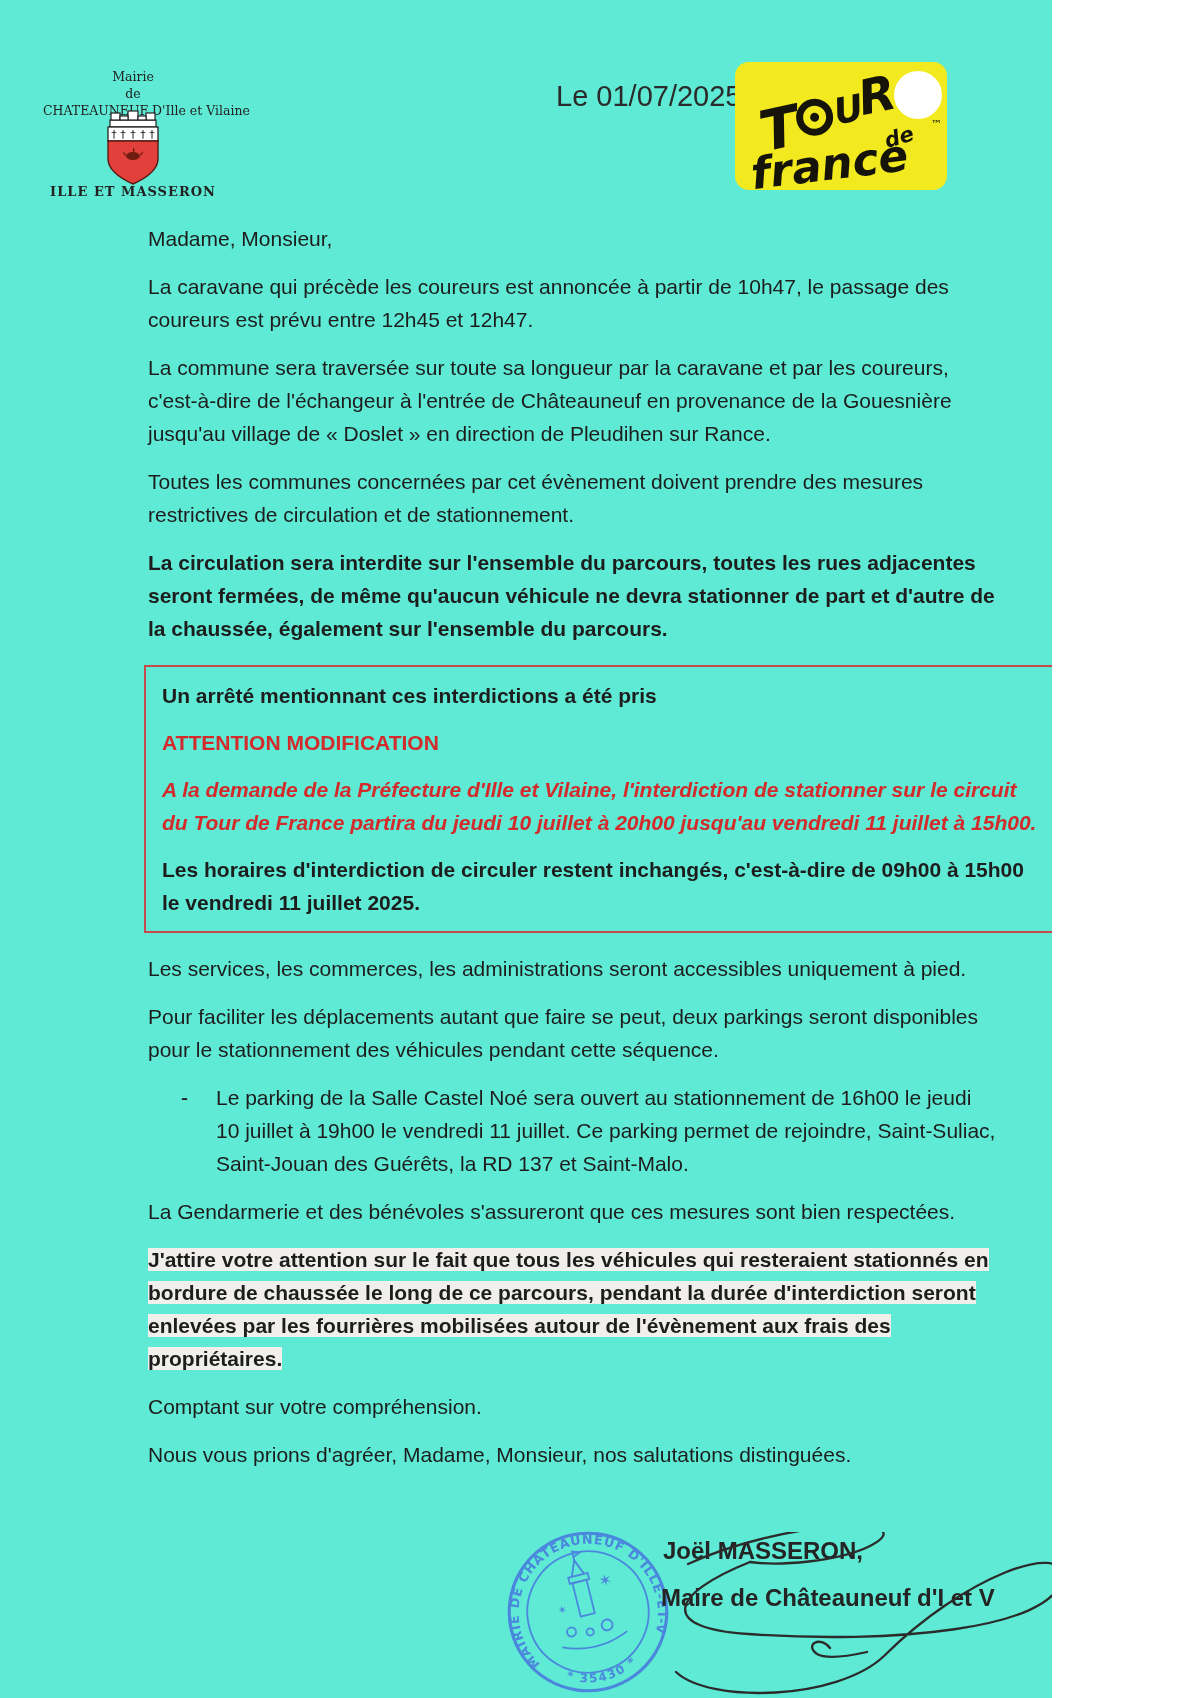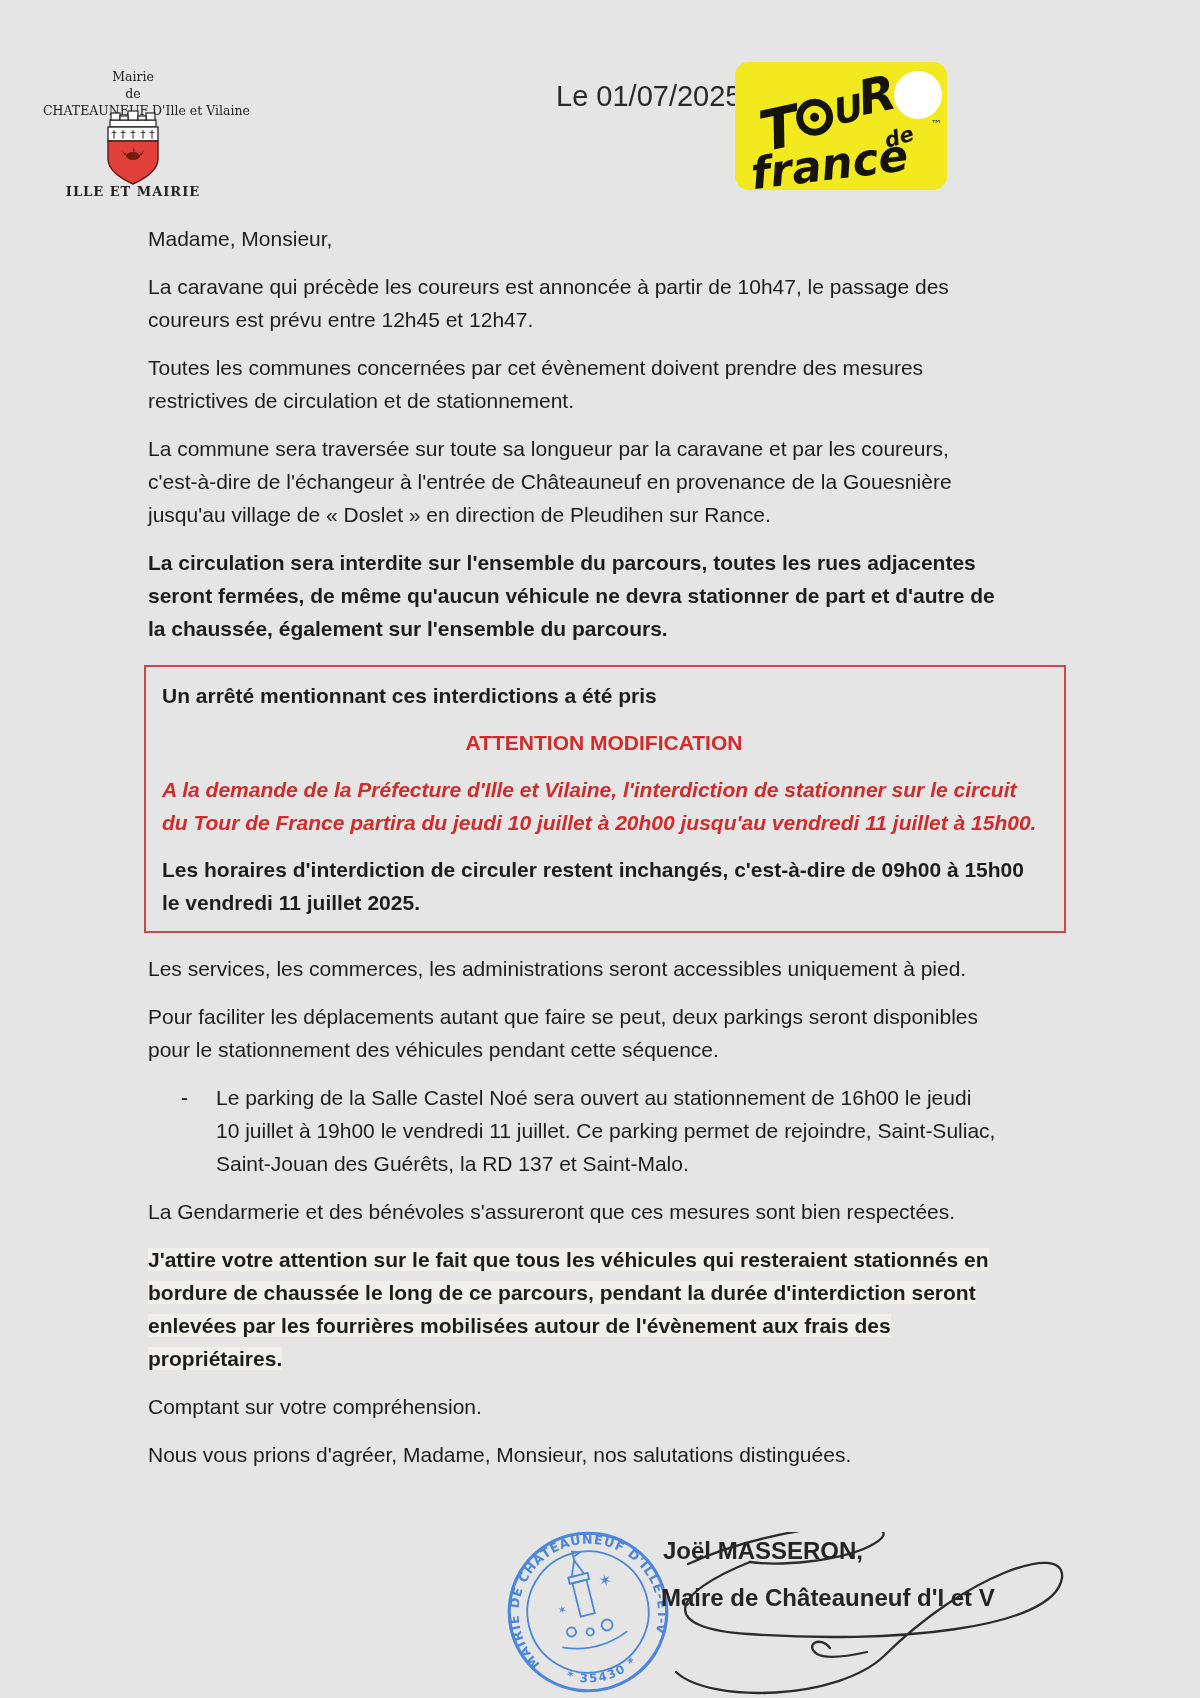--- a/index.html
+++ b/index.html
@@ -1,18 +1,18 @@
 <!DOCTYPE html>
 <html><head>
 <meta charset="utf-8">
 <style>
   html,body { margin:0; padding:0; background:#ffffff; }
   .page {
-    position:relative; width:1200px; height:1698px;
-    background:#e5e5e5; overflow:hidden;
+    position:relative; width:1052px; height:1698px;
+    background:#5eead4; overflow:hidden;
     font-family:"Liberation Sans", sans-serif; color:#1d1d1d;
   }
   
   .mairie-block { position:absolute; left:43px; top:68px; width:180px; text-align:center;
     font-family:"DejaVu Serif", serif; font-size:12.5px; line-height:17px; color:#222; }
   .mairie-block .l3 { white-space:nowrap; }
   .coat { position:absolute; left:102px; top:110px; }
   .dept { position:absolute; left:43px; top:184px; width:180px; text-align:center;
     font-family:"DejaVu Serif", serif; font-weight:bold; font-size:13px; letter-spacing:1px; color:#222; }
   .date { position:absolute; left:556px; top:80px; font-size:29px; color:#2a2a2a; }
@@ -20,21 +20,21 @@
   
   .content { position:absolute; left:148px; top:222px; width:852px; }
   .content p { margin:0 0 15px; font-size:21px; line-height:33px; }
   .b { font-weight:bold; }
   .redbox {
     box-sizing:border-box; width:922px; margin:20px 0 19px -4px;
     border:2px solid #c84b4b; padding:12px 18px 10px 16px;
   }
   .redbox p { margin:0 0 14px; }
   .redbox p:last-child { margin-bottom:2px; }
-  .attention { color:#d32b2b; font-weight:bold; text-align:center; }
+  .attention { color:#d32b2b; font-weight:bold; }
   .redtext { color:#d32b2b; font-weight:bold;font-style:italic; }
   .bullet-item { position:relative; padding-left:68px; margin:0 0 15px; font-size:21px; line-height:33px; }
   .bullet-item .marker { position:absolute; left:33px; top:0; }
   .hl { background:#f0efec;margin-top:28px; }
   
   .sig-name  { position:absolute; left:663px; top:1537px; font-size:24px; font-weight:bold; color:#242424; }
   .sig-title { position:absolute; left:661px; top:1584px; font-size:24px; font-weight:bold; color:#242424; }
   .stamp { position:absolute; left:502px; top:1526px; }
   .scribble { position:absolute; left:618px; top:1532px; pointer-events:none; }
 </style>
@@ -70,21 +70,21 @@
     </g>
 
     <path d="M6,31 h50 v18 c0,12 -14,20 -25,25 c-11,-5 -25,-13 -25,-25 z" fill="#e2403a" stroke="#5a1a14" stroke-width="1.4"></path>
 
     <g fill="#6e1d10">
       <ellipse cx="31" cy="46" rx="7" ry="4"></ellipse>
       <path d="M24,44 l-4,-3 l3,5 z M38,44 l4,-3 l-3,5 z M31,42 l0,-5 l2,4 z"></path>
     </g>
   </svg>
 
-  <div class="dept">ILLE ET MAIRIE</div>
+  <div class="dept">ILLE ET MASSERON</div>
 
   <div class="date">Le 01/07/2025</div>
 
   <svg class="tdf-logo" width="212" height="128" viewBox="0 0 212 128">
     <rect x="0" y="0" width="212" height="128" rx="14" fill="#f2e91f"></rect>
     <circle cx="183" cy="33" r="24" fill="#ffffff"></circle>
     <g font-family="DejaVu Sans, sans-serif" font-style="italic" font-weight="bold" fill="#161408">
       <g transform="rotate(-12 100 55)">
         <text x="24" y="74" font-size="56">T</text>
         <circle cx="80" cy="51" r="15" fill="none" stroke="#161408" stroke-width="7"></circle>
@@ -96,22 +96,22 @@
       <text x="16" y="117" font-size="44" transform="rotate(-7 100 105)">france</text>
       <text x="196" y="66" font-size="11" font-style="normal" font-weight="normal">™</text>
     </g>
   </svg>
 
   <div class="content">
     <p>Madame, Monsieur,</p>
 
 
     <p>La caravane qui précède les coureurs est annoncée à partir de 10h47, le passage des coureurs est prévu entre 12h45 et 12h47.</p>
+    <p>La commune sera traversée sur toute sa longueur par la caravane et par les coureurs, c'est-à-dire de l'échangeur à l'entrée de Châteauneuf en provenance de la Gouesnière jusqu'au village de « Doslet » en direction de Pleudihen sur Rance.</p>
     <p>Toutes les communes concernées par cet évènement doivent prendre des mesures restrictives de circulation et de stationnement.</p>
-    <p>La commune sera traversée sur toute sa longueur par la caravane et par les coureurs, c'est-à-dire de l'échangeur à l'entrée de Châteauneuf en provenance de la Gouesnière jusqu'au village de « Doslet » en direction de Pleudihen sur Rance.</p>
     <p class="b">La circulation sera interdite sur l'ensemble du parcours, toutes les rues adjacentes seront fermées, de même qu'aucun véhicule ne devra stationner de part et d'autre de la chaussée, également sur l'ensemble du parcours.</p>
 
     <div class="redbox">
       <p class="b">Un arrêté mentionnant ces interdictions a été pris</p>
       <p class="attention">ATTENTION MODIFICATION</p>
       <p class="redtext">A la demande de la Préfecture d'Ille et Vilaine, l'interdiction de stationner sur le circuit du Tour de France partira du jeudi 10 juillet à 20h00 jusqu'au vendredi 11 juillet à 15h00.</p>
       <p class="b">Les horaires d'interdiction de circuler restent inchangés, c'est-à-dire de 09h00 à 15h00 le vendredi 11 juillet 2025.</p>
     </div>
 
     <p>Les services, les commerces, les administrations seront accessibles uniquement à pied.</p>

